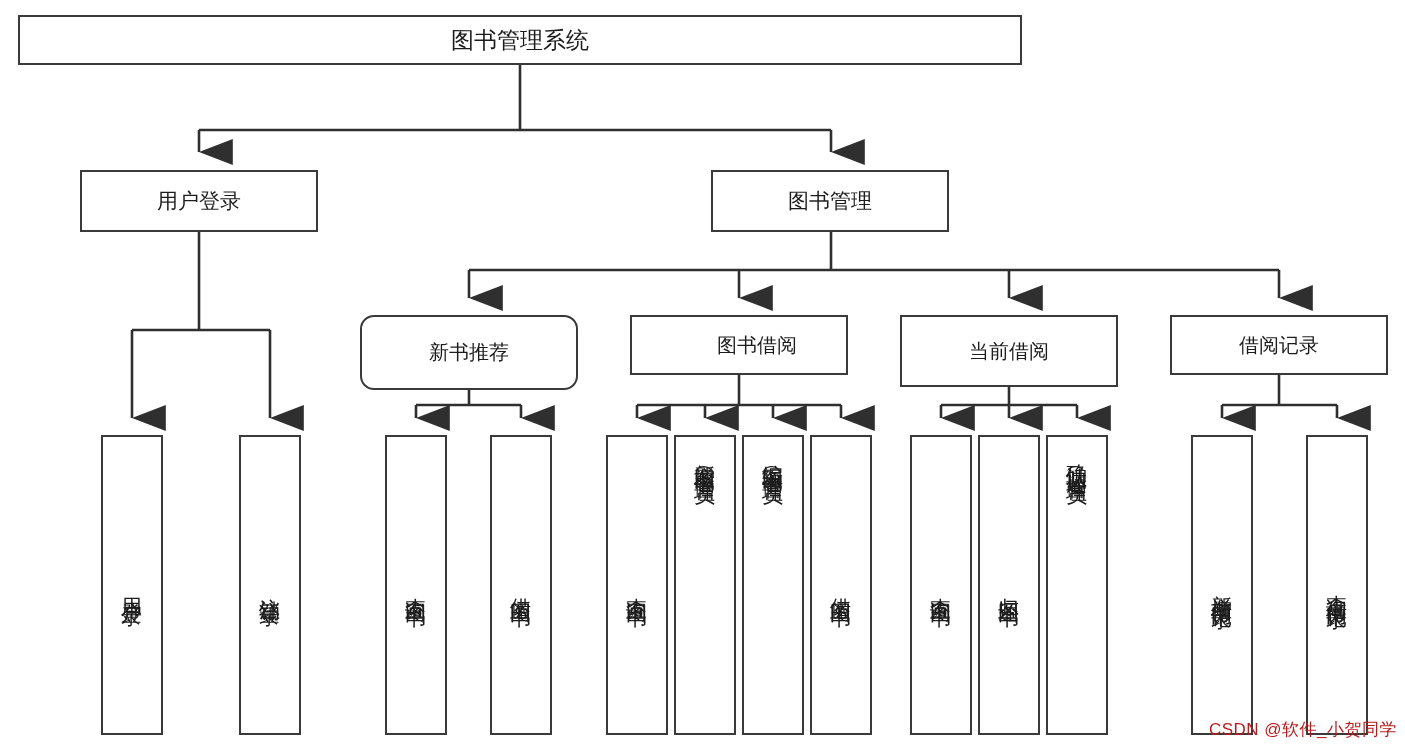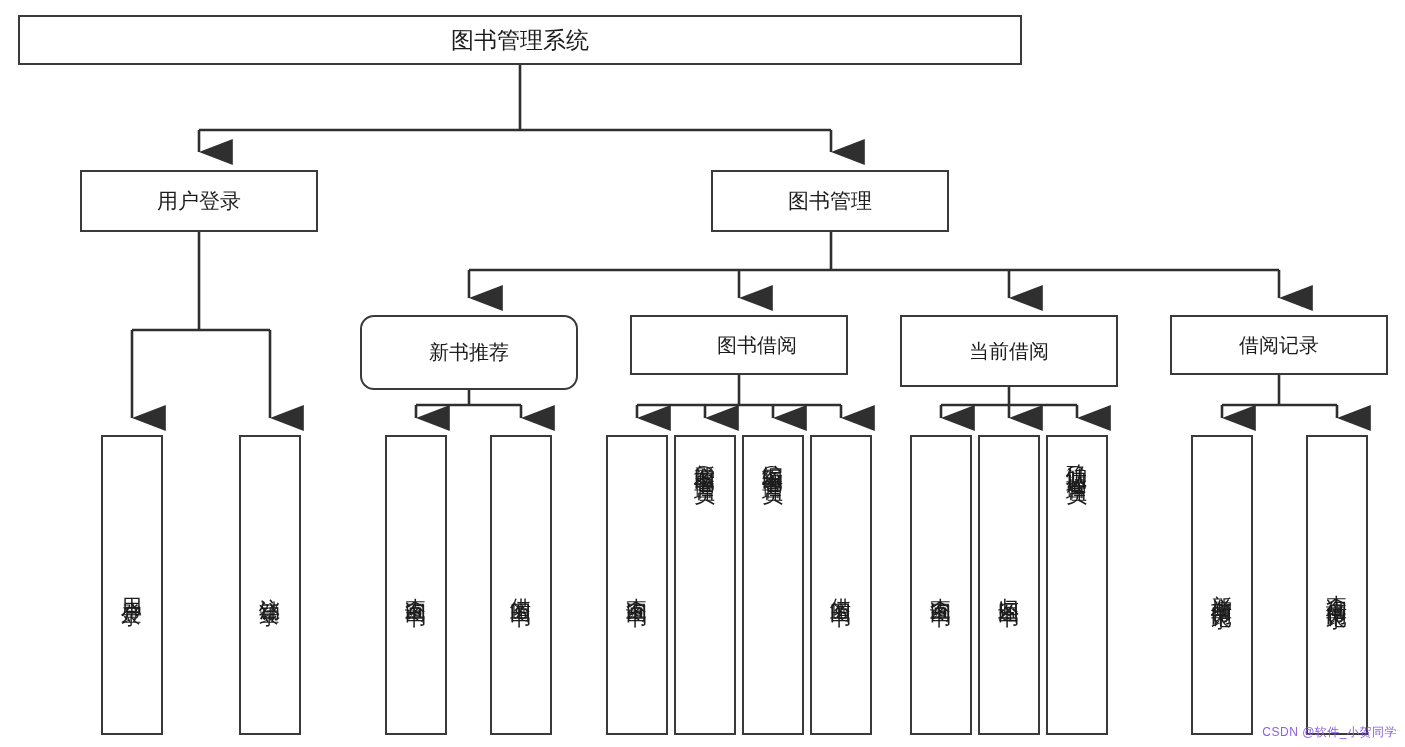--- a/index.html
+++ b/index.html
@@ -71,22 +71,22 @@
     height: 100%;
     align-items: flex-start;
     justify-content: center;
     padding-top: 6px;
     box-sizing: border-box;
   }
   #watermark {
     position: absolute;
     right: 8px;
     bottom: 6px;
-    font-size: 12px;
-    color: #8b5cf6;
+    font-size: 17px;
+    color: #b91c1c;
     letter-spacing: 0.5px;
     white-space: nowrap;
   }
 </style>
 </head>
 <body>
 
 <div id="canvas">
 
   <svg class="wires" viewBox="0 0 1405 747" xmlns="http://www.w3.org/2000/svg">

